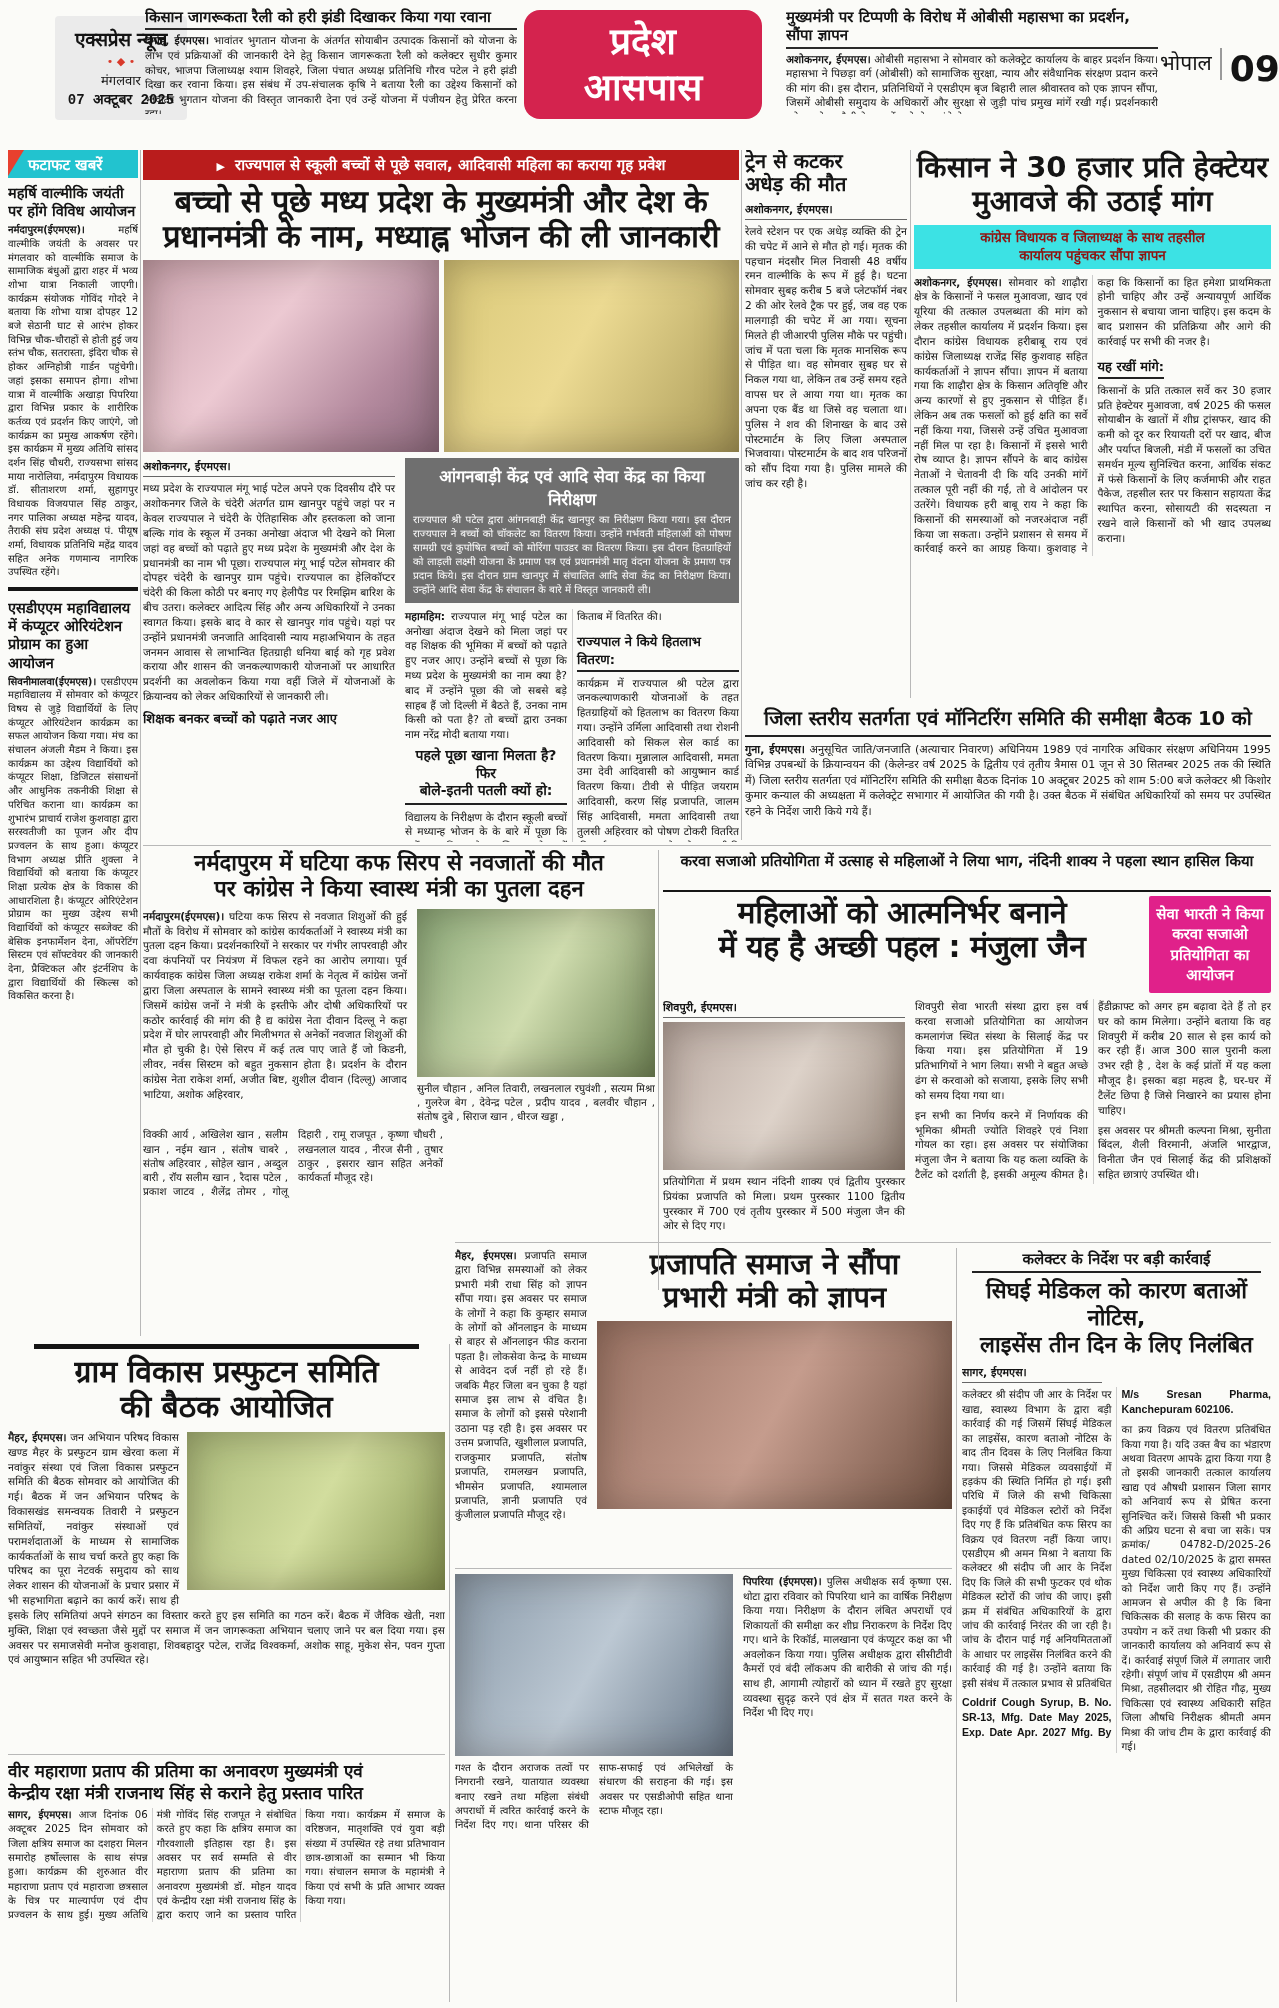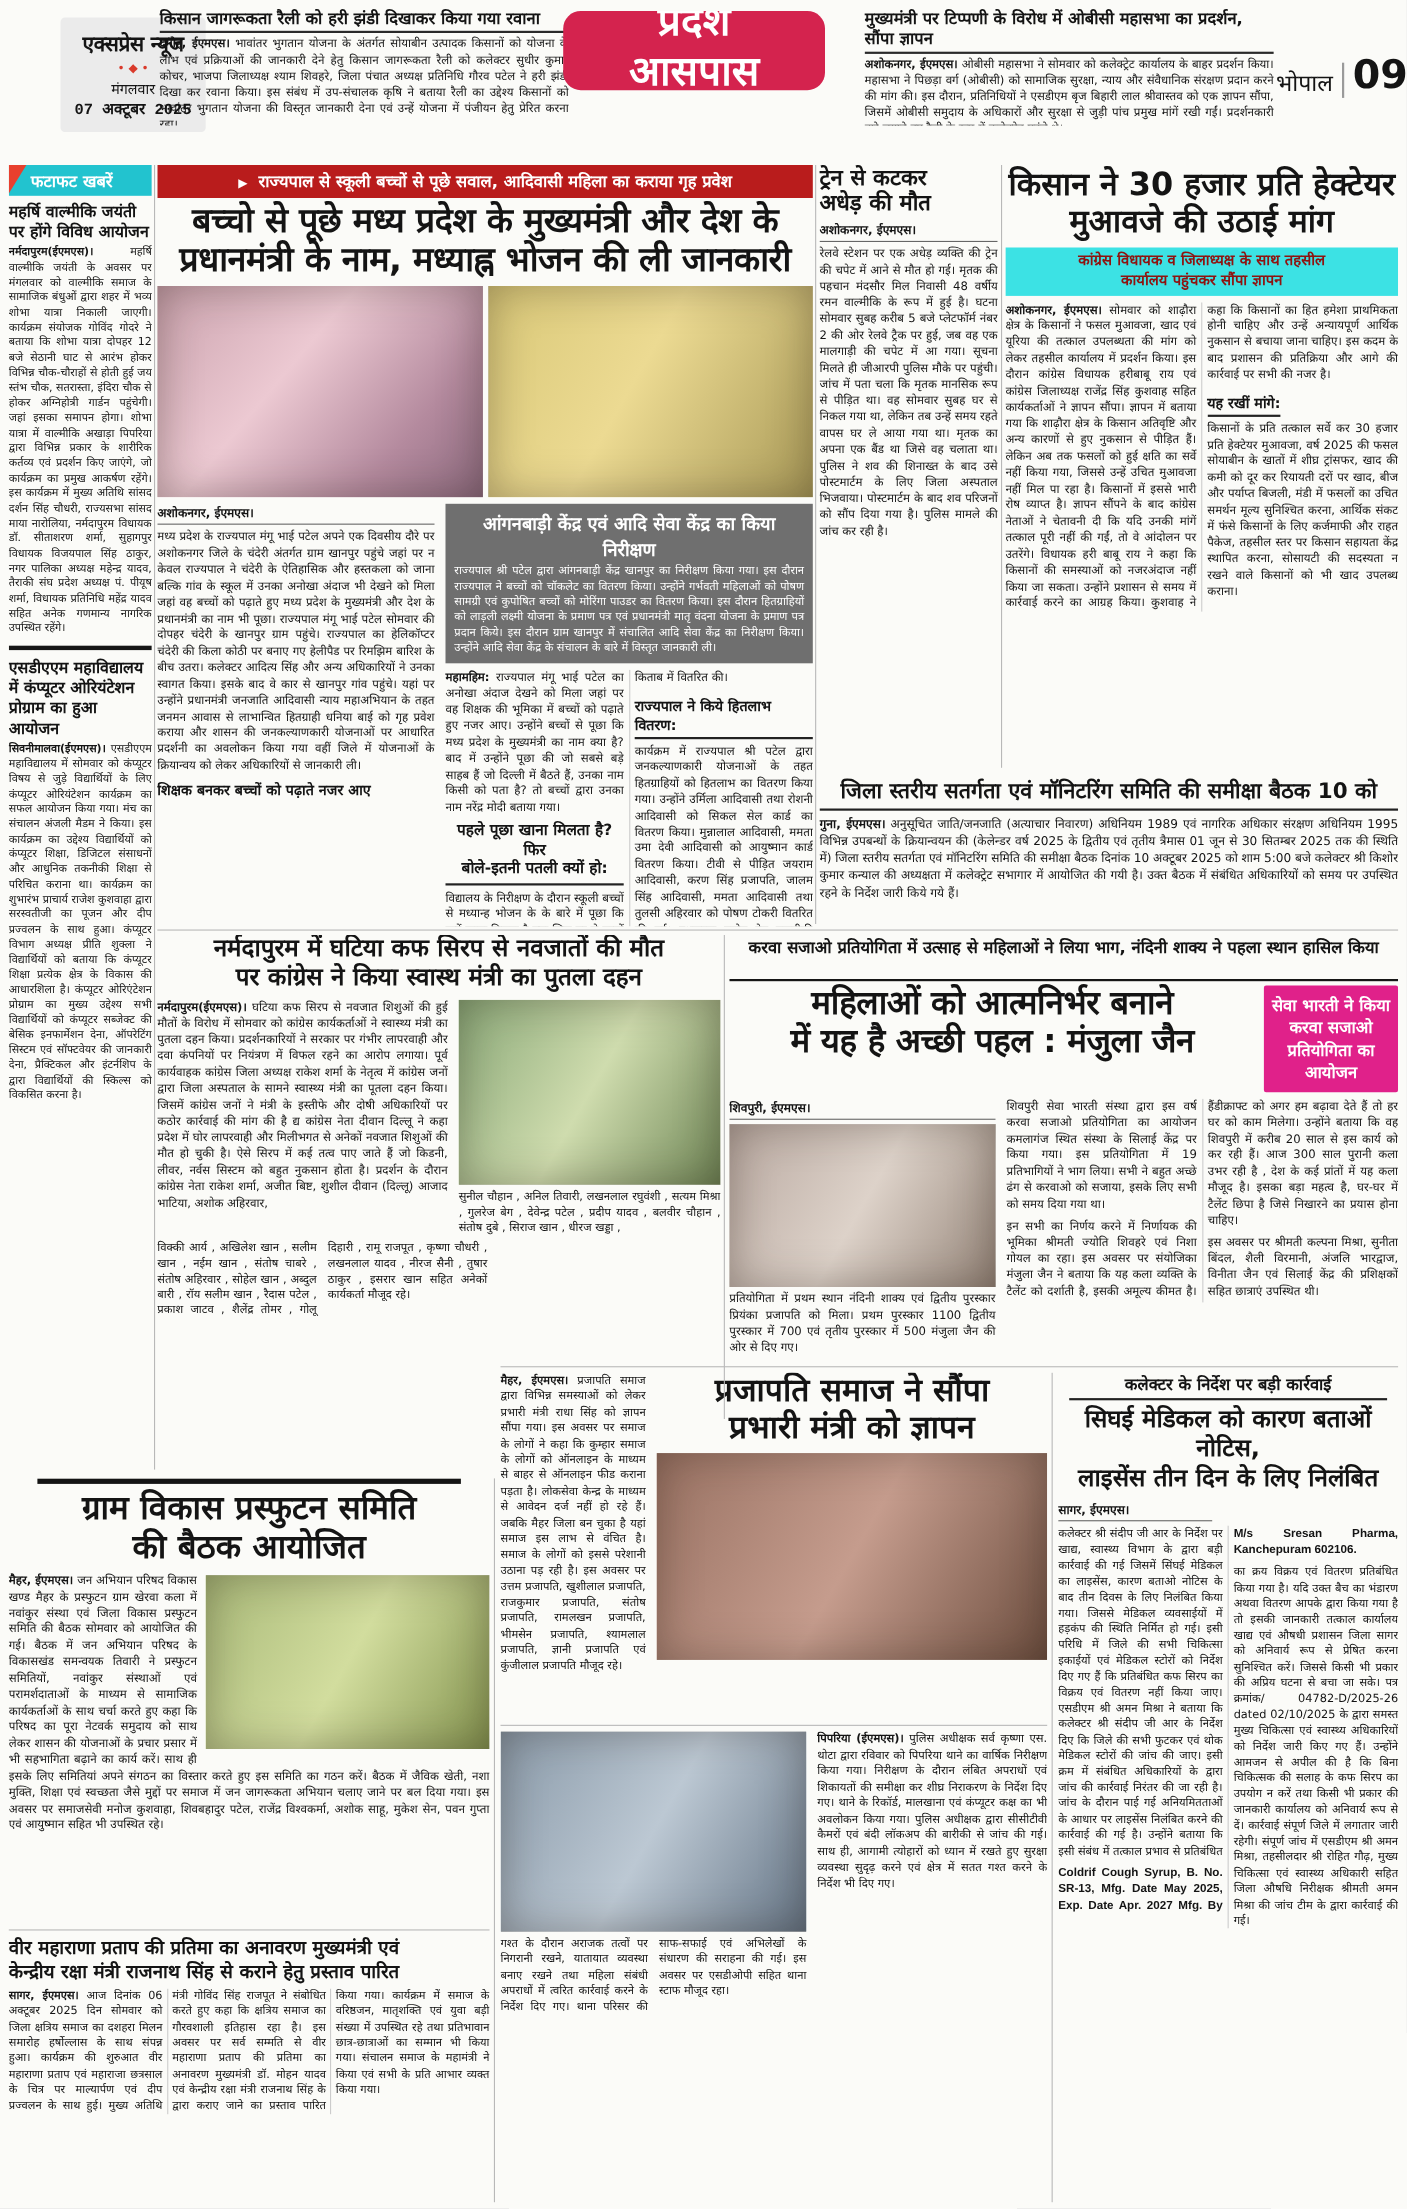--- a/index.html
+++ b/index.html
@@ -11,21 +11,21 @@
   
   .masthead{background:#ebebeb;border-radius:4px;text-align:center;padding-top:10px;}
   .mh-name{font-size:19px;font-weight:800;letter-spacing:-0.3px;}
   .mh-orn{color:#d93a2b;font-size:11px;margin:3px 0;}
   .mh-day{font-size:13px;margin-top:2px;}
   .mh-date{font-size:14px;font-weight:800;font-family:Liberation Mono, monospace;}
   .th-title{font-size:15px;font-weight:800;line-height:1.22;border-bottom:2px solid #2a2a2a;padding-bottom:2px;margin-bottom:3px;}
   .th-body{font-size:10.6px;line-height:1.38;text-align:justify;margin:0;}
   .badge{background:#d4234e;border-radius:16px;color:#fff;display:flex;flex-direction:column;
          align-items:center;justify-content:center;font-size:37px;font-weight:800;line-height:1.22;}
-  .pagemarker{display:flex;align-items:flex-end;}
+  .pagemarker{display:flex;align-items:flex-start;}
   .pm-city{font-size:21px;}
   .pm-sep{display:inline-block;width:2px;height:32px;background:#9a9a9a;margin:0 8px;}
   .pm-num{font-size:36px;font-weight:800;}
   .citybar{background:#6b6b6b;border-top:3px solid #c3754e;color:#fff;font-size:12px;
            text-align:center;line-height:21px;height:21px;}
   
   .sidebar{border-right:0;}
   .sb-head{position:relative;background:#22c3cf;color:#fff;font-weight:800;font-size:15px;
            padding:4px 4px 4px 20px;margin-bottom:6px;}
   .sb-tri{position:absolute;left:0;top:0;width:0;height:0;border-top:26px solid #e8402e;border-right:16px solid transparent;}
@@ -102,21 +102,21 @@
     <div class="mh-orn">• ◆ •</div>
     <div class="mh-day">मंगलवार</div>
     <div class="mh-date">07 अक्टूबर 2025</div>
   </div>
 
   <div class="abs" style="left:145px;top:8px;width:372px;height:106px;">
     <div class="th-title">किसान जागरूकता रैली को हरी झंडी दिखाकर किया गया रवाना</div>
     <p class="th-body"><b>दमोह, ईएमएस।</b> <span>भावांतर भुगतान योजना के अंतर्गत सोयाबीन उत्पादक किसानों को योजना के लाभ एवं प्रक्रियाओं की जानकारी देने हेतु किसान जागरूकता रैली को कलेक्टर सुधीर कुमार कोचर, भाजपा जिलाध्यक्ष श्याम शिवहरे, जिला पंचात अध्यक्ष प्रतिनिधि गौरव पटेल ने हरी झंडी दिखा कर रवाना किया। इस संबंध में उप-संचालक कृषि ने बताया रैली का उद्देश्य किसानों को भावांतर भुगतान योजना की विस्तृत जानकारी देना एवं उन्हें योजना में पंजीयन हेतु प्रेरित करना रहा।</span></p>
   </div>
 
-  <div class="abs badge" style="left:512px;top:10px;width:238px;height:72px;font-family:Liberation Mono, monospace;">
+  <div class="abs badge" style="left:524px;top:10px;width:238px;height:109px;">
     <div>प्रदेश</div>
     <div>आसपास</div>
   </div>
 
   <div class="abs" style="left:786px;top:8px;width:372px;height:106px;">
     <div class="th-title">मुख्यमंत्री पर टिप्पणी के विरोध में ओबीसी महासभा का प्रदर्शन, सौंपा ज्ञापन</div>
     <p class="th-body"><b>अशोकनगर, ईएमएस।</b> <span>ओबीसी महासभा ने सोमवार को कलेक्ट्रेट कार्यालय के बाहर प्रदर्शन किया। महासभा ने पिछड़ा वर्ग (ओबीसी) को सामाजिक सुरक्षा, न्याय और संवैधानिक संरक्षण प्रदान करने की मांग की। इस दौरान, प्रतिनिधियों ने एसडीएम बृज बिहारी लाल श्रीवास्तव को एक ज्ञापन सौंपा, जिसमें ओबीसी समुदाय के अधिकारों और सुरक्षा से जुड़ी पांच प्रमुख मांगें रखी गईं। प्रदर्शनकारी नारे लगाते हुए रैली के रूप में कलेक्ट्रेट पहुंचे थे।</span></p>
   </div>
 
   <div class="abs pagemarker" style="left:1160px;top:48px;">

